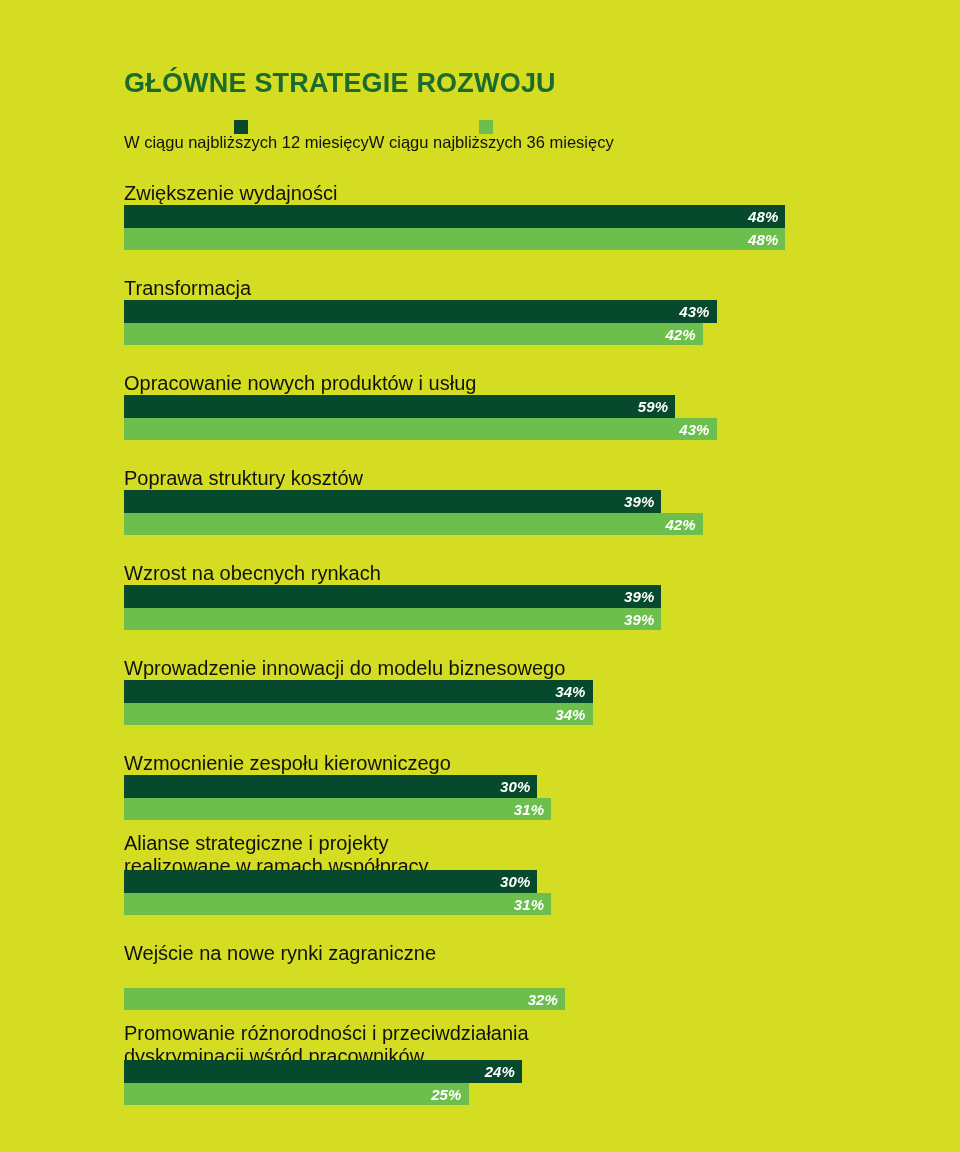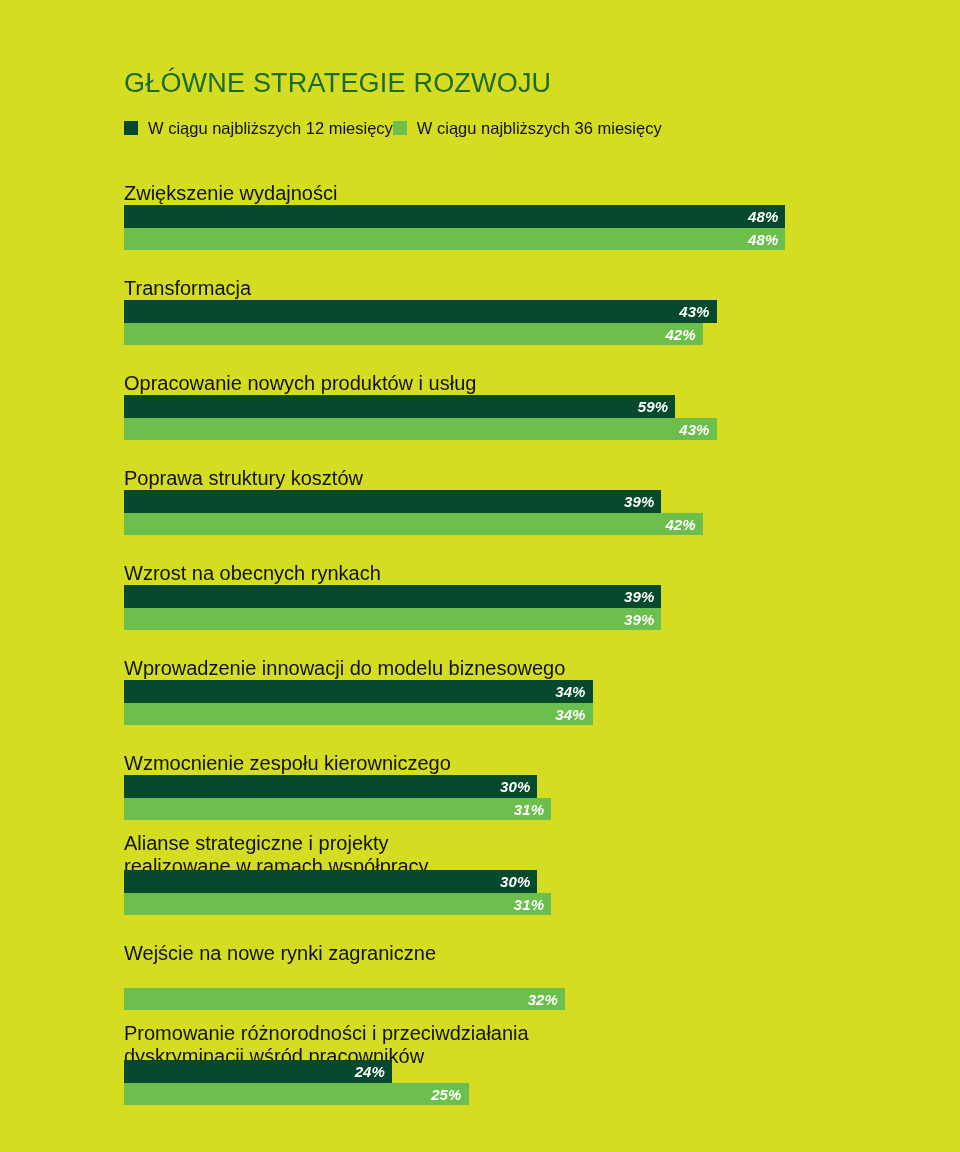--- a/index.html
+++ b/index.html
@@ -21,39 +21,40 @@
     background: #d4dd22;
     box-sizing: border-box;
   }
 
   
   .chart-title {
     position: absolute;
     left: 124px;
     top: 68px;
     font-size: 27px;
-    font-weight: normal;
+    font-weight: bold;
     letter-spacing: 0.2px;
     color: #1c6b2c;
     white-space: nowrap;
     text-transform: uppercase;
   }
 
   
   .legend {
     position: absolute;
     left: 124px;
     top: 120px;
     display: flex;
     align-items: center;
     white-space: nowrap;
   }
   .legend-item {
     display: flex;
     align-items: center;
+    flex-direction: column;
   }
   .legend-item + .legend-item {
   }
   .legend-swatch {
     width: 14px;
     height: 14px;
     flex: 0 0 auto;
     margin-right: 10px;
     display: inline-block;
   }
@@ -271,21 +272,21 @@
               <span class="bar-value">32%</span>
             </div>
           </div>
         </div>
       </div>
       <div class="bar-group two-line">
         <div class="bar-group-label">Promowanie różnorodności i przeciwdziałania
 dyskryminacji wśród pracowników</div>
         <div class="bars">
           <div class="bar-row">
-            <div class="bar dark" style="width: 268px;">
+            <div class="bar dark" style="width: 398px;">
               <span class="bar-value">24%</span>
             </div>
           </div>
           <div class="bar-row">
             <div class="bar light" style="width: 344.5px;">
               <span class="bar-value">25%</span>
             </div>
           </div>
         </div>
       </div>

